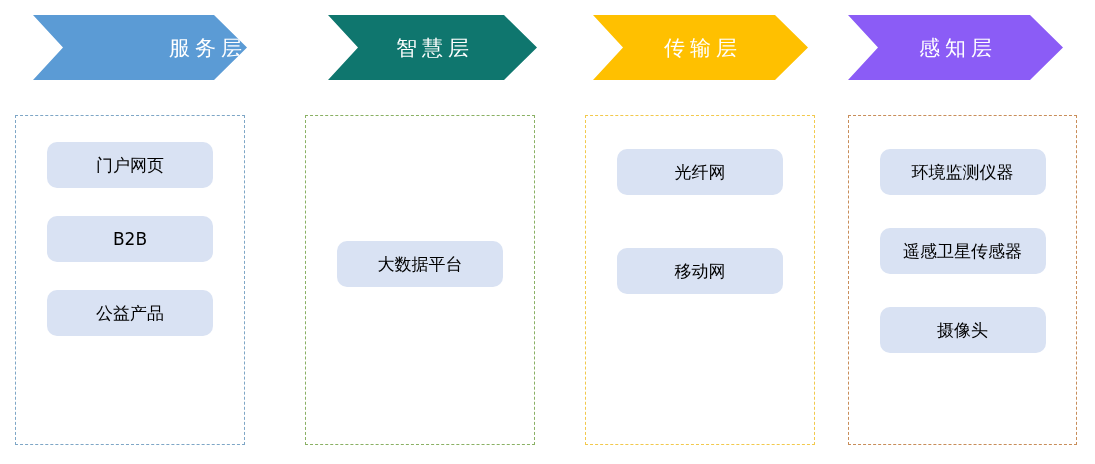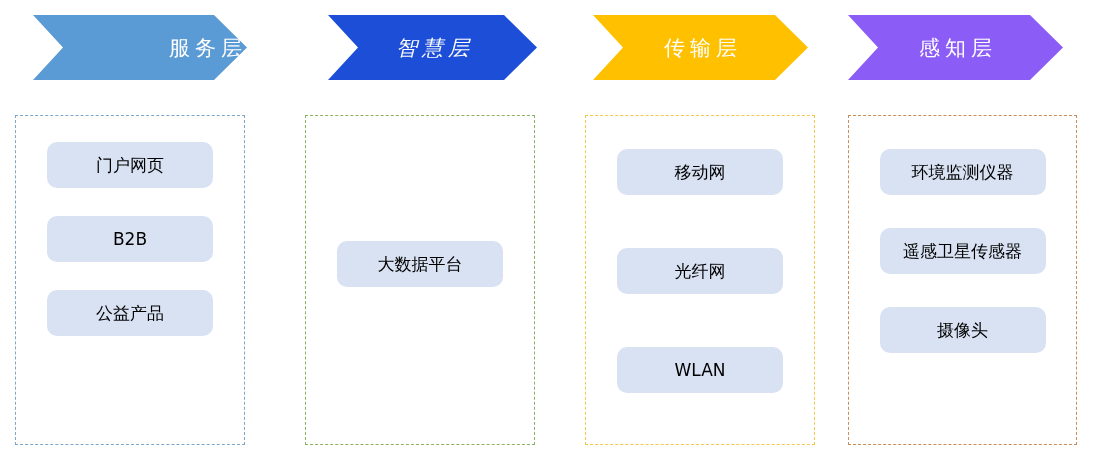--- a/index.html
+++ b/index.html
@@ -91,39 +91,38 @@
     <div class="panel" style="border-color: rgb(126, 166, 198);">
       <div class="items">
           <div class="item">门户网页</div>
           <div class="item">B2B</div>
           <div class="item">公益产品</div>
         </div>
     </div>
   </div>
 
   <div class="col-intelligence">
-    <div class="arrow" style="background: #1d4ed8; font-style: italic;">
+    <div class="arrow" style="background: #0f766e;">
       <span class="arrow-title">智慧层</span>
     </div>
     <div class="panel" style="border-color: rgb(138, 177, 100);">
       <div class="items">
           <div class="item">大数据平台</div>
         </div>
     </div>
   </div>
 
   <div class="col-transport">
     <div class="arrow" style="background: rgb(255, 192, 0);">
       <span class="arrow-title">传输层</span>
     </div>
     <div class="panel" style="border-color: rgb(242, 201, 77);">
       <div class="items">
+          <div class="item">光纤网</div>
           <div class="item">移动网</div>
-          <div class="item">光纤网</div>
-          <div class="item">WLAN</div>
         </div>
     </div>
   </div>
 
   <div class="col-perception">
     <div class="arrow" style="background: #8b5cf6;">
       <span class="arrow-title">感知层</span>
     </div>
     <div class="panel" style="border-color: rgb(200, 141, 89);">
       <div class="items">

